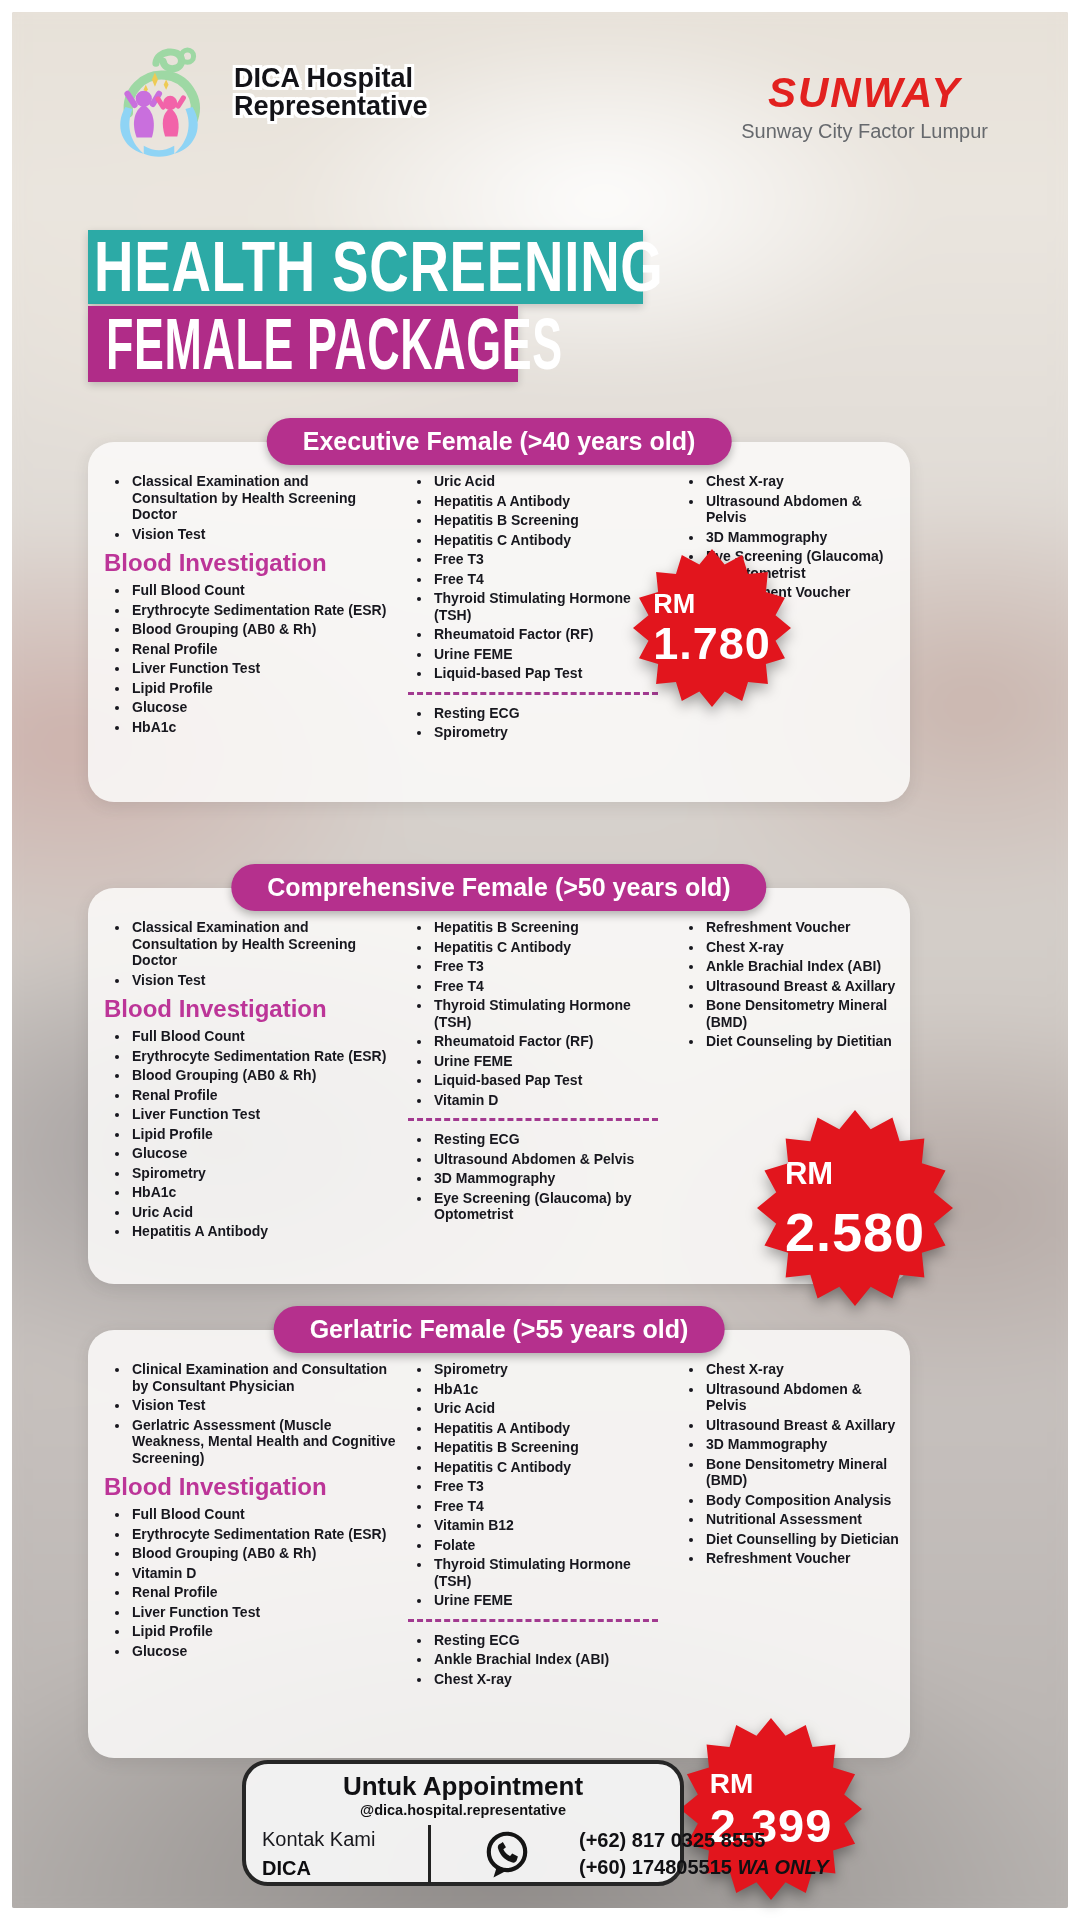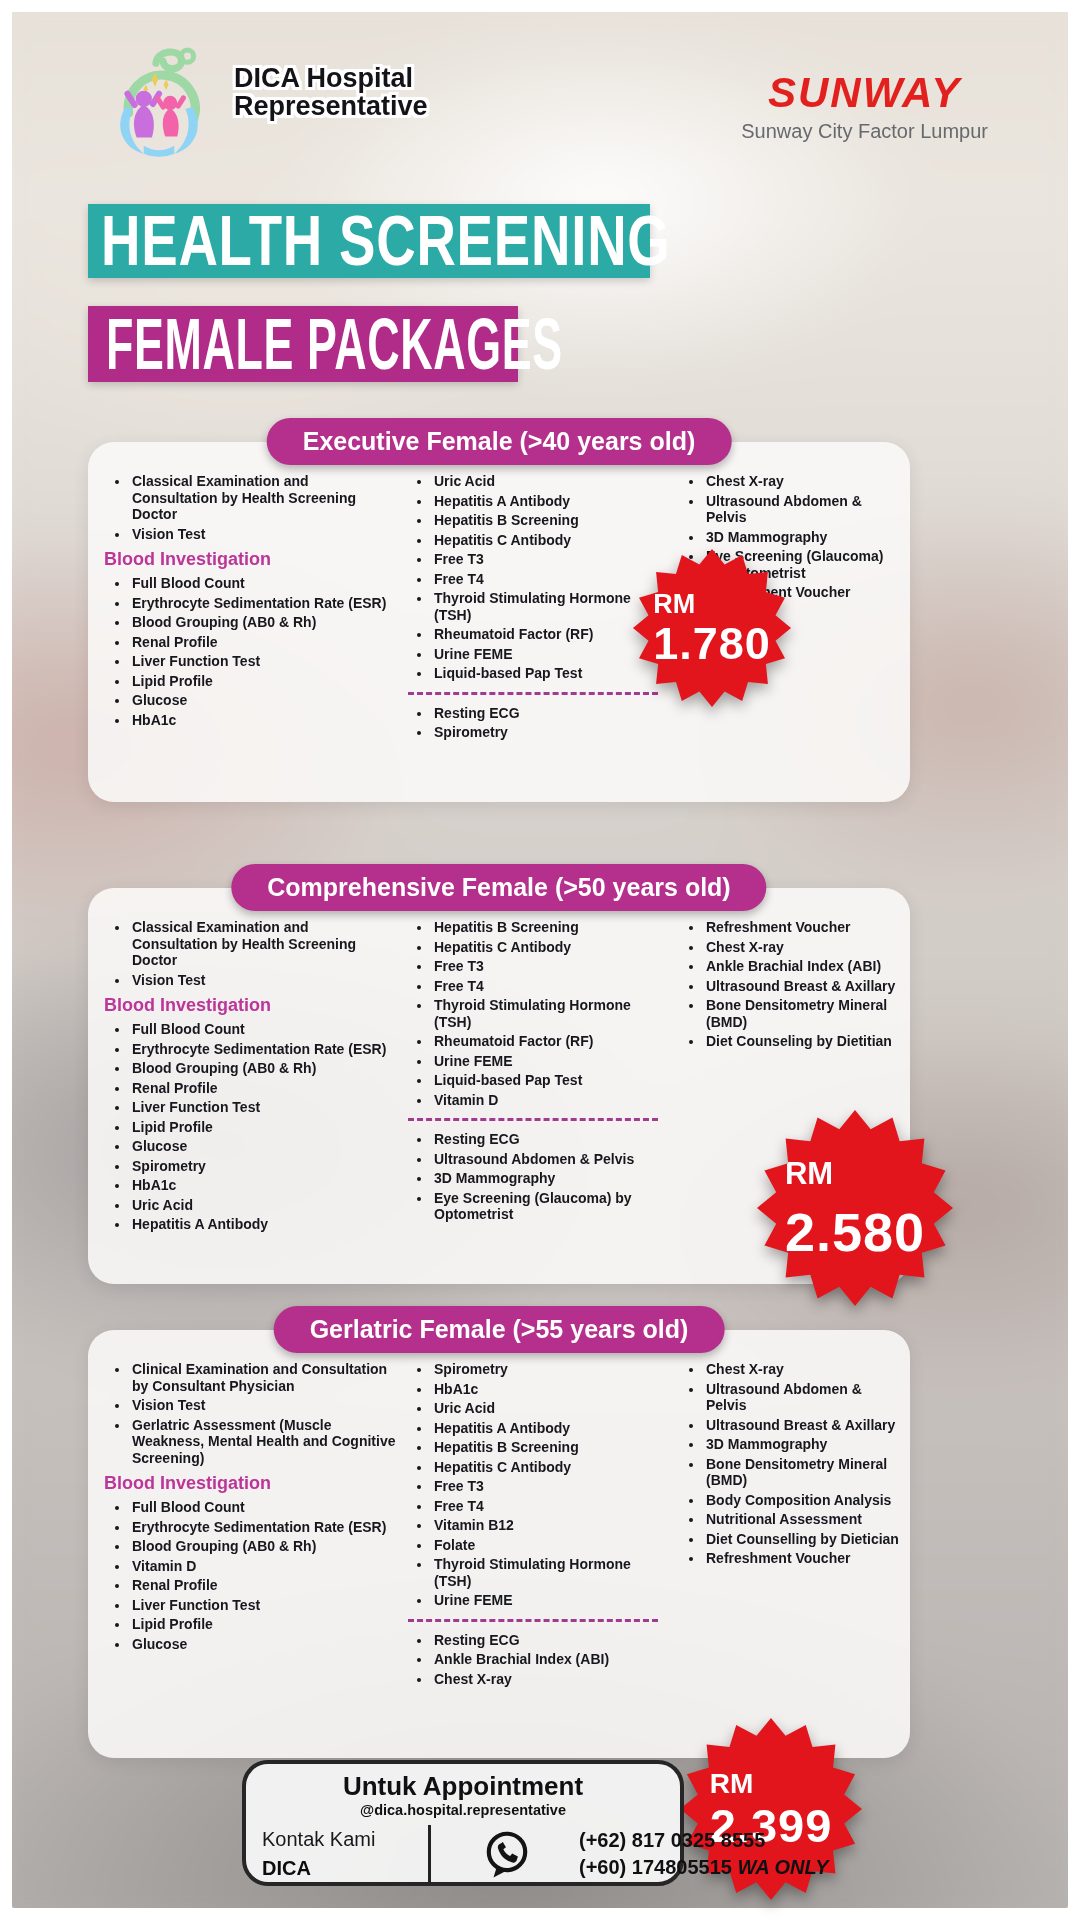--- a/index.html
+++ b/index.html
@@ -21,38 +21,38 @@
   .logo{position:absolute;left:98px;top:46px;width:122px;height:122px;}
   .brand{position:absolute;left:234px;top:64px;font-size:27px;font-weight:bold;color:#131318;line-height:1.05;
          text-shadow:-3px -3px 0 #fff,3px -3px 0 #fff,-3px 3px 0 #fff,3px 3px 0 #fff,0 -3px 0 #fff,0 3px 0 #fff,-3px 0 0 #fff,3px 0 0 #fff;}
   .sunway{position:absolute;right:92px;top:72px;text-align:center;}
   .sunway .sw{font-size:42px;font-weight:bold;font-style:italic;color:#e2211f;letter-spacing:2px;line-height:1;}
   .sunway .mc{font-size:30px;font-weight:bold;color:#54585e;letter-spacing:2px;line-height:1.15;border-bottom:2px solid #54585e;padding-bottom:7px;}
   .sunway .mc sup{font-size:12px;}
   .sunway .city{font-size:20px;color:#66696d;margin-top:6px;}
   
   .banner{position:absolute;left:88px;display:flex;align-items:center;box-shadow:0 3px 8px rgba(0,0,0,.18);}
-  .banner-teal{top:204px;width:549px;height:74px;background:#2cab9f;background:#2caaa6;padding-left:13px;}
+  .banner-teal{top:230px;width:549px;height:74px;background:#2cab9f;background:#2caaa6;padding-left:6px;}
   .banner-mag{top:306px;width:412px;height:76px;background:#b02c88;padding-left:18px;}
   .banner span{display:inline-block;color:#fff;font-weight:bold;white-space:nowrap;transform-origin:left center;}
   .banner-teal span{font-size:70px;letter-spacing:1px;transform:scale(.78,1.0);}
   .banner-mag span{font-size:70px;letter-spacing:1px;transform:scale(.64,1.03);}
   
   .card{position:absolute;left:88px;width:822px;background:rgba(250,249,248,.88);border-radius:26px;
         box-shadow:0 4px 16px rgba(60,55,60,.12);}
   .card1{top:442px;height:360px;}
   .card2{top:888px;height:396px;}
   .card3{top:1330px;height:428px;}
   .pill{position:absolute;top:-24px;left:50%;transform:translateX(-50%);background:#b5308d;color:#fff;
         font-weight:bold;font-size:25px;padding:9px 36px;border-radius:30px;white-space:nowrap;
         box-shadow:0 4px 8px rgba(0,0,0,.28);}
   .cols{display:grid;grid-template-columns:292px 262px 1fr;gap:10px;padding:28px 10px 16px 16px;}
   ul.plist{list-style:disc;margin:0;padding:0 0 0 26px;font-size:14px;font-weight:bold;color:#17171e;line-height:1.18;}
   ul.plist li{margin:3px 0;padding-left:2px;}
-  .blood-h{color:#bc3598;font-size:18px;font-weight:bold;margin:7px 0 5px 0;}
+  .blood-h{color:#bc3598;font-size:24px;font-weight:bold;margin:7px 0 5px 0;}
   hr.dash{border:none;border-top:3px dashed #a23a90;margin:10px 10px 10px 2px;}
   
   .badge-wrap{position:absolute;filter:drop-shadow(0 6px 7px rgba(0,0,0,.35));}
   .badge{width:100%;height:100%;background:#e2151d;display:flex;align-items:center;justify-content:center;
     clip-path:polygon(100% 50%,90.2% 58%,96.2% 69.1%,84.1% 72.8%,85.4% 85.4%,72.8% 84.1%,69.1% 96.2%,58% 90.2%,50% 100%,42% 90.2%,30.9% 96.2%,27.2% 84.1%,14.6% 85.4%,15.9% 72.8%,3.8% 69.1%,9.8% 58%,0% 50%,9.8% 42%,3.8% 30.9%,15.9% 27.2%,14.6% 14.6%,27.2% 15.9%,30.9% 3.8%,42% 9.8%,50% 0%,58% 9.8%,69.1% 3.8%,72.8% 15.9%,85.4% 14.6%,84.1% 27.2%,96.2% 30.9%,90.2% 42%);}
   .badge .ptext{color:#fff;text-align:left;line-height:1;}
   .badge .rm{font-weight:bold;}
   .badge .amount{font-weight:bold;letter-spacing:1px;}
   .bw1{left:633px;top:549px;width:158px;height:158px;}
   .bw1 .rm{font-size:27px;} .bw1 .amount{font-size:45px;margin-top:3px;}

